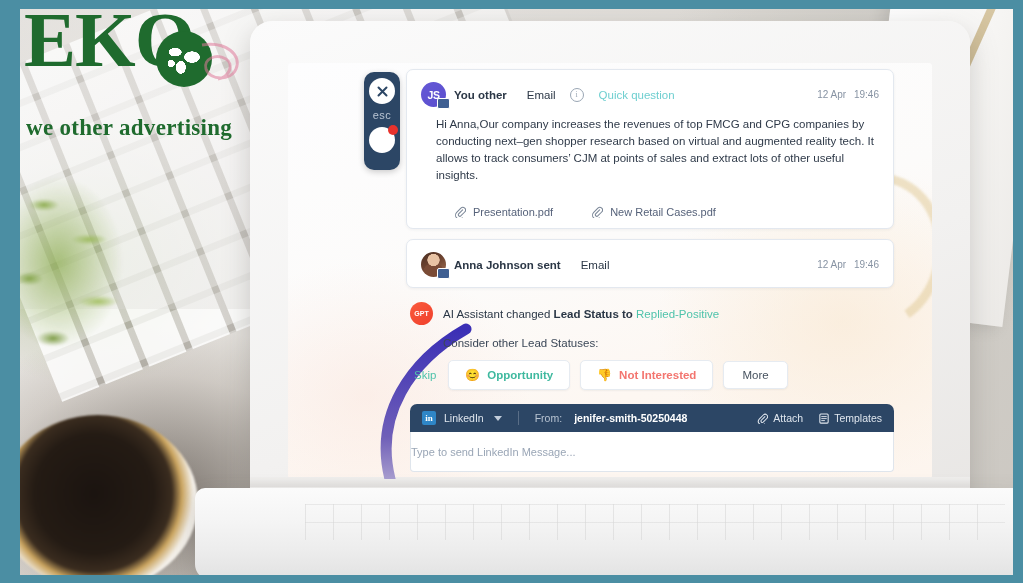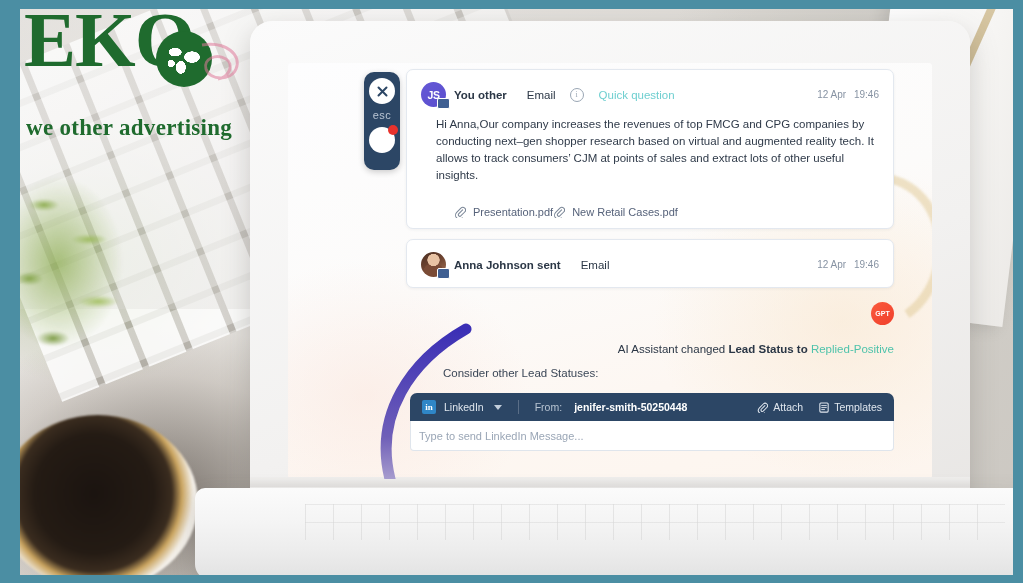--- a/index.html
+++ b/index.html
@@ -373,41 +373,41 @@
     margin-left: 15px;
     font-size: 11.5px;
     line-height: 1.48;
     color: #2f3a49;
   }
 
   .attach-row {
     margin-top: 22px;
     margin-left: 33px;
     display: flex;
+    gap: 38px;
     align-items: center;
   }
   .attach-item {
     display: flex;
     align-items: center;
     gap: 7px;
     font-size: 11px;
     color: #56627a;
     cursor: pointer;
   }
 
   
   .ai-block {
     margin-top: 14px;
     margin-left: 4px;
   }
   .ai-head {
     display: flex;
-    align-items: flex-end;
-    gap: 18px;
-    flex-direction: column;
+    align-items: center;
+    gap: 10px;
   }
   .ai-avatar {
     width: 23px; height: 23px;
     border-radius: 50%;
     background: linear-gradient(140deg, #fa5a3c 0%, #f0402c 100%);
     color: #ffffff;
     font-size: 7px;
     font-weight: bold;
     display: flex;
     align-items: center;
@@ -516,28 +516,28 @@
   }
   .cb-action {
     display: flex;
     align-items: center;
     gap: 5px;
     font-size: 10.5px;
     color: #dfe6ee;
     cursor: pointer;
   }
   .composer-input {
-    height: 30px;
+    height: 40px;
     background: #ffffff;
     border: 1px solid #dfe5ec;
     border-top: none;
     border-radius: 0 0 4px 4px;
     display: flex;
     align-items: center;
-    padding: 0 8px;
+    padding: 0 0;
     box-sizing: border-box;
   }
   .composer-input span {
     font-size: 11px;
     color: #9aa6b6;
   }
 </style>
 </head>
 <body>
 
@@ -643,20 +643,34 @@
             <div class="ai-head">
               <div class="ai-avatar">
                 <span>GPT</span>
               </div>
               <div class="ai-text">
                 <span>AI Assistant changed </span><b>Lead Status</b><b> to </b><span class="ai-status">Replied-Positive</span>
               </div>
             </div>
             <div class="ai-sub">Consider other Lead Statuses:</div>
 
+            <div class="action-row">
+              <span class="skip-link">Skip</span>
+              <div class="chip opportunity">
+                <span class="emoji">😊</span>
+                <span>Opportunity</span>
+              </div>
+              <div class="chip not-interested">
+                <span class="emoji">👎</span>
+                <span>Not Interested</span>
+              </div>
+              <div class="chip more">
+                <span>More</span>
+              </div>
+            </div>
           </div>
 
           <div class="composer">
             <div class="composer-bar">
               <span class="li-icon">in</span>
               <span class="cb-text">LinkedIn</span>
               <span class="caret-down"></span>
               <span class="cb-divider"></span>
               <span class="cb-from-label">From:</span>
               <span class="cb-from-value">jenifer-smith-50250448</span>

